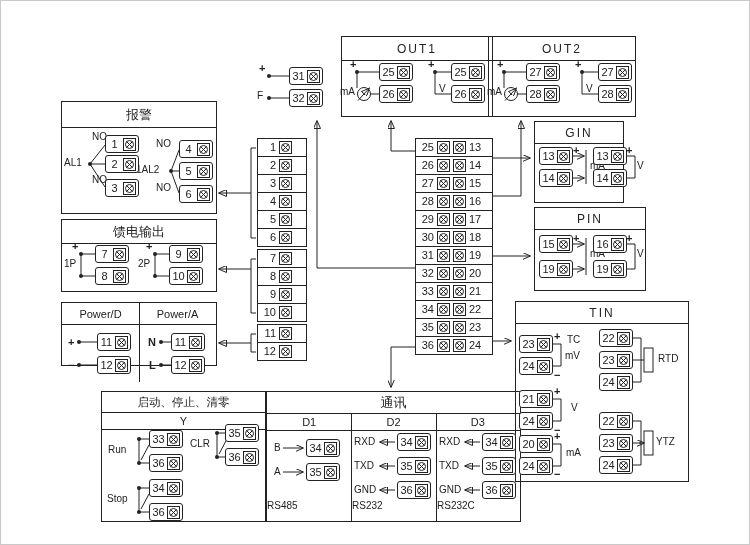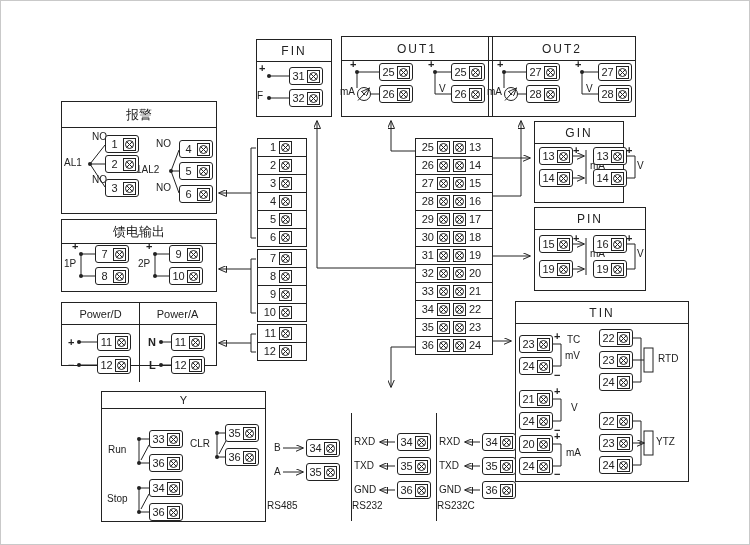--- a/index.html
+++ b/index.html
@@ -199,23 +199,20 @@
       <line x1="282" y1="471" x2="302" y2="471" marker-end="url(#arr)"></line>
       <line x1="394" y1="441" x2="379" y2="441" marker-end="url(#arr)"></line>
       <line x1="394" y1="465" x2="379" y2="465" marker-end="url(#arr)"></line>
       <line x1="394" y1="489" x2="379" y2="489" marker-end="url(#arr)"></line>
       <line x1="479" y1="441" x2="464" y2="441" marker-end="url(#arr)"></line>
       <line x1="479" y1="465" x2="464" y2="465" marker-end="url(#arr)"></line>
       <line x1="479" y1="489" x2="464" y2="489" marker-end="url(#arr)"></line>
     </g>
   </svg>
 
-  <div class="box" style="left:255px;top:38px;width:76px;height:78px">
-    <div class="hd sp" style="height:22px">FIN</div>
-  </div>
   <span class="lbl big" style="left:258px;top:62px">+</span>
   <span class="lbl" style="left:256px;top:90px">F</span>
   <div class="cell" style="left:288px;top:66px">
       <span class="n">31</span>
       <span class="screw">
         <i></i>
       </span>
     </div>
   <div class="cell" style="left:288px;top:88px">
       <span class="n">32</span>
@@ -745,20 +742,21 @@
       </span>
     </div>
   <div class="cell" style="left:598px;top:455px">
       <span class="n">24</span>
       <span class="screw">
         <i></i>
       </span>
     </div>
 
   <div class="box" style="left:100px;top:390px;width:165px;height:131px">
+    <div class="hd" style="height:21px;font-size:11.5px">启动、停止、清零</div>
     <div class="subhd">Y</div>
   </div>
   <span class="lbl" style="left:107px;top:444px">Run</span>
   <span class="lbl" style="left:189px;top:438px">CLR</span>
   <span class="lbl" style="left:106px;top:493px">Stop</span>
   <div class="cell" style="left:148px;top:429px">
       <span class="n">33</span>
       <span class="screw">
         <i></i>
       </span>
@@ -787,20 +785,28 @@
         <i></i>
       </span>
     </div>
   <div class="cell" style="left:148px;top:502px">
       <span class="n">36</span>
       <span class="screw">
         <i></i>
       </span>
     </div>
 
+  <div class="box" style="left:265px;top:390px;width:255px;height:131px">
+    <div class="hd" style="height:22px;font-size:13px">通讯</div>
+    <div class="subrow">
+      <span>D1</span>
+      <span>D2</span>
+      <span>D3</span>
+    </div>
+  </div>
   <div class="vdiv" style="left:350px;top:412px;height:108px"></div>
   <div class="vdiv" style="left:435px;top:412px;height:108px"></div>
   <span class="lbl" style="left:273px;top:442px">B</span>
   <span class="lbl" style="left:273px;top:466px">A</span>
   <span class="lbl" style="left:353px;top:436px">RXD</span>
   <span class="lbl" style="left:353px;top:460px">TXD</span>
   <span class="lbl" style="left:353px;top:484px">GND</span>
   <span class="lbl" style="left:438px;top:436px">RXD</span>
   <span class="lbl" style="left:438px;top:460px">TXD</span>
   <span class="lbl" style="left:438px;top:484px">GND</span>

